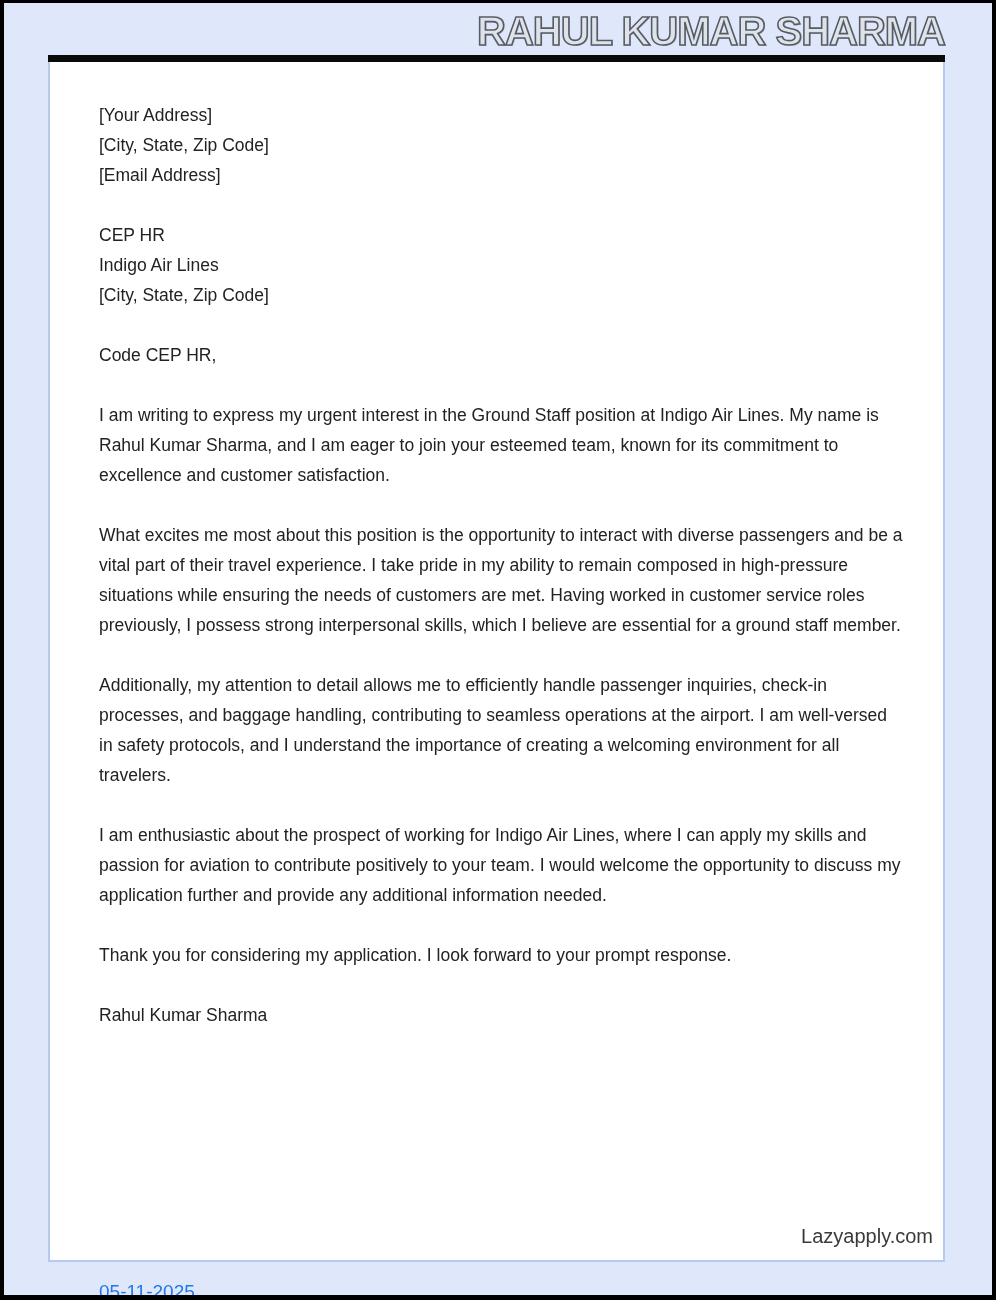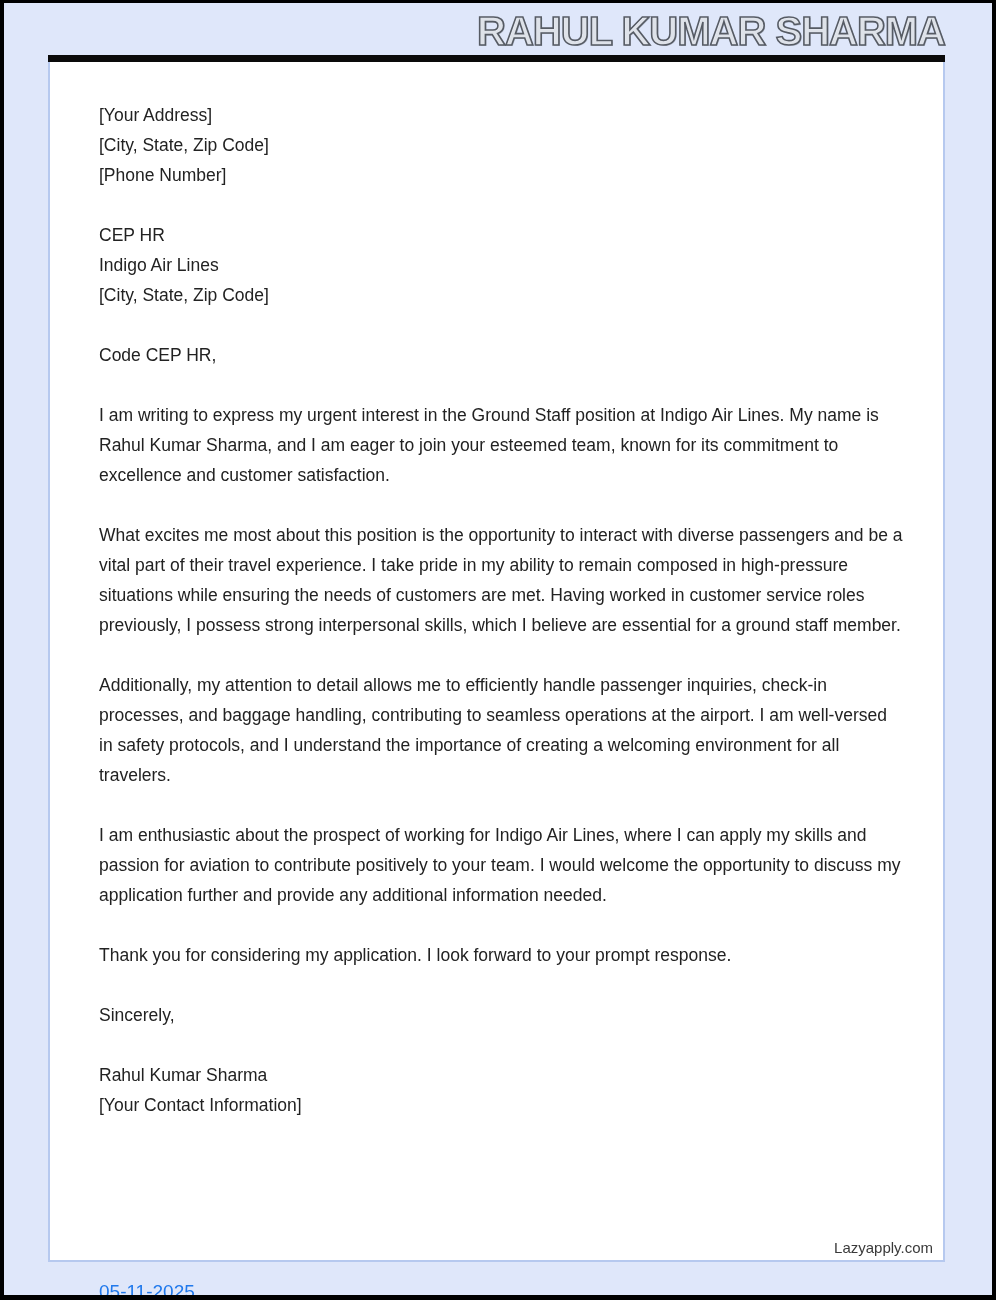--- a/index.html
+++ b/index.html
@@ -58,22 +58,22 @@
     color: #222222;
     font-size: 17.5px;
     line-height: 30px;
   }
   .block { margin: 0 0 30px 0; }
   .block:last-child { margin-bottom: 0; }
   .para { margin: 0 4px 30px 0; }
   .brand {
     position: absolute;
     right: 10px;
-    bottom: 1px;
-    font-size: 15px;
+    bottom: 13px;
+    font-size: 20px;
     line-height: 22px;
     color: #3a3a3a;
   }
   .date-row {
     padding: 17px 0 0 99px;
   }
   .date-link {
     color: #2079ec;
     font-size: 19px;
     line-height: 26px;
@@ -87,42 +87,40 @@
   <span class="name">RAHUL KUMAR SHARMA</span>
 </div>
 
 <div class="top-bar"></div>
 
 <div class="page">
 
   <div class="block">
     <div>[Your Address]</div>
     <div>[City, State, Zip Code]</div>
-    <div>[Phone Number]</div>
+    <div>[Email Address]</div>
   </div>
 
   <div class="block">
     <div>CEP HR</div>
     <div>Indigo Air Lines</div>
     <div>[City, State, Zip Code]</div>
   </div>
 
   <div class="block">Code CEP HR,</div>
 
   <p class="para">I am writing to express my urgent interest in the Ground Staff position at Indigo Air Lines. My name is Rahul Kumar Sharma, and I am eager to join your esteemed team, known for its commitment to excellence and customer satisfaction.</p>
   <p class="para">What excites me most about this position is the opportunity to interact with diverse passengers and be a vital part of their travel experience. I take pride in my ability to remain composed in high-pressure situations while ensuring the needs of customers are met. Having worked in customer service roles previously, I possess strong interpersonal skills, which I believe are essential for a ground staff member.</p>
   <p class="para">Additionally, my attention to detail allows me to efficiently handle passenger inquiries, check-in processes, and baggage handling, contributing to seamless operations at the airport. I am well-versed in safety protocols, and I understand the importance of creating a welcoming environment for all travelers.</p>
   <p class="para">I am enthusiastic about the prospect of working for Indigo Air Lines, where I can apply my skills and passion for aviation to contribute positively to your team. I would welcome the opportunity to discuss my application further and provide any additional information needed.</p>
   <p class="para">Thank you for considering my application. I look forward to your prompt response.</p>
 
-  <div class="block">Sincerely,</div>
 
   <div class="block">
     <div>Rahul Kumar Sharma</div>
-    <div>[Your Contact Information]</div>
   </div>
 
   <span class="brand">Lazyapply.com</span>
 </div>
 
 <div class="date-row">
   <a href="#" class="date-link">05-11-2025</a>
 </div>
 
 <div class="frame"></div>

